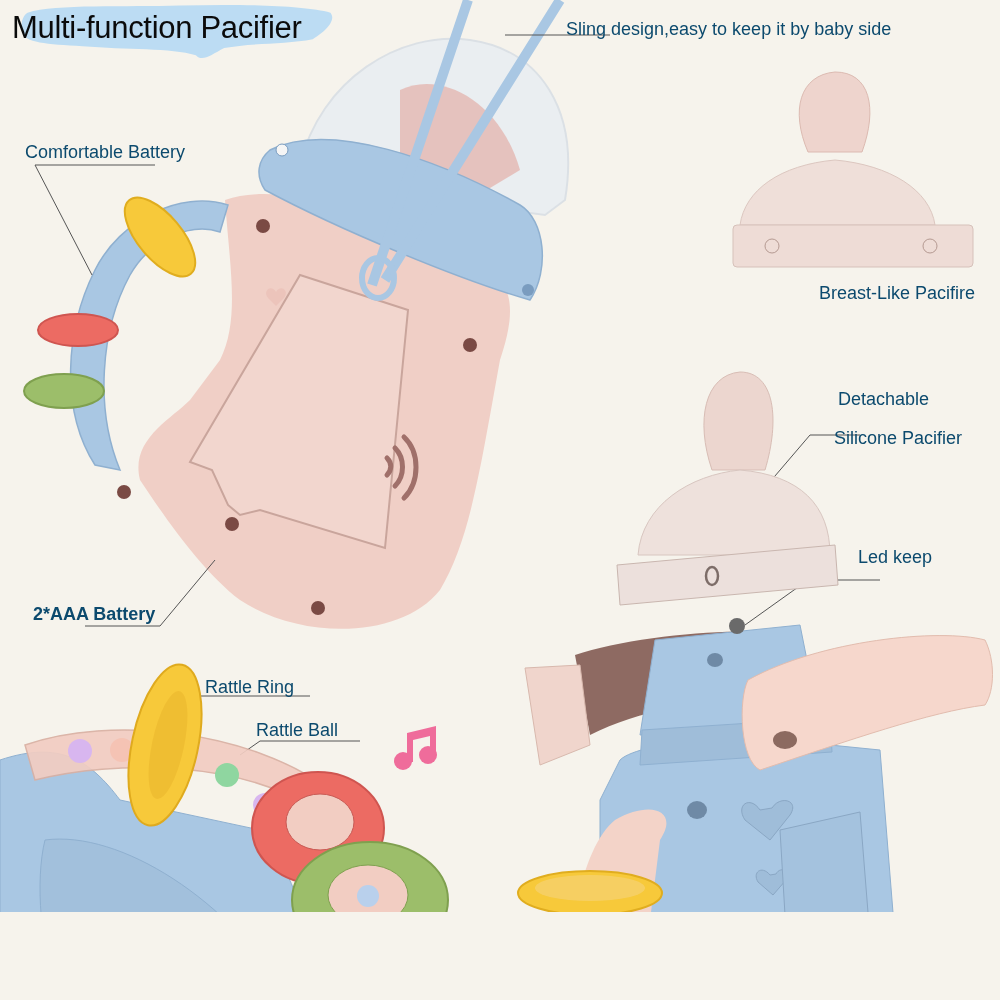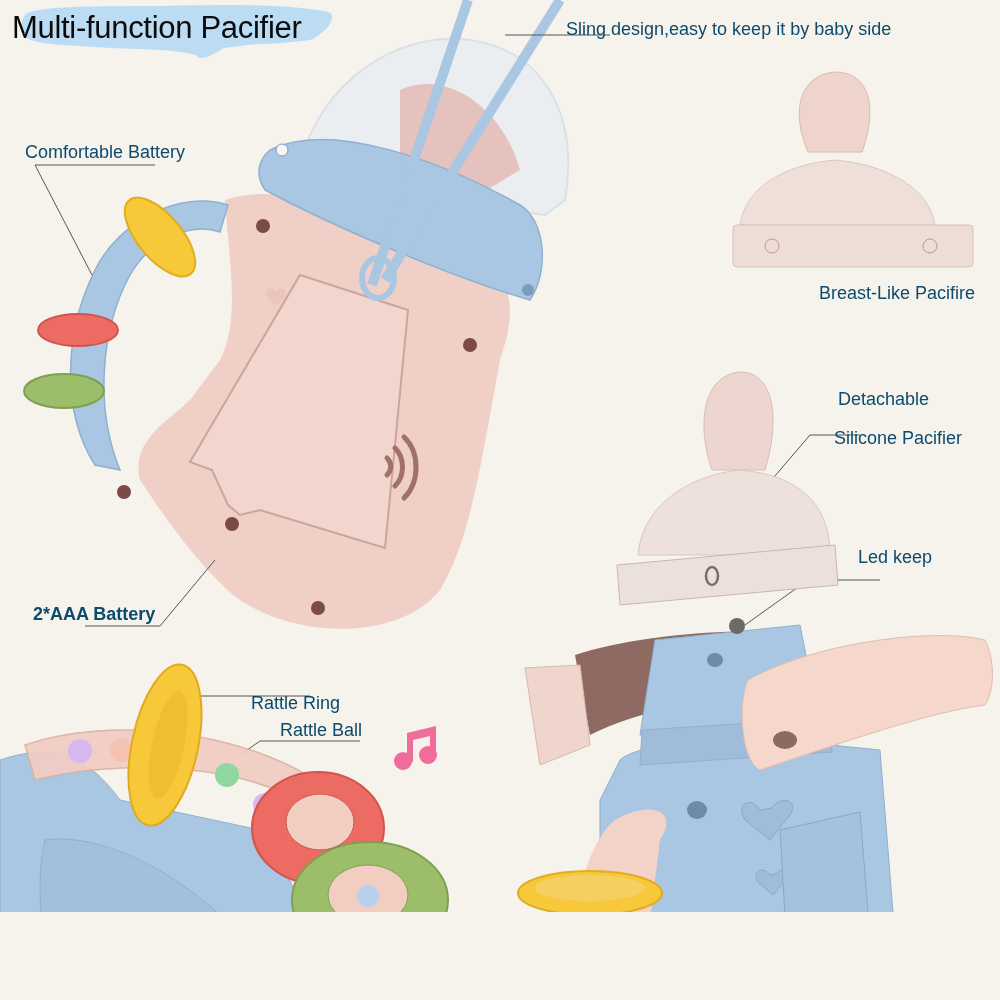--- a/index.html
+++ b/index.html
@@ -133,16 +133,16 @@
     </g>
   </svg>
 
   <div class="label" style="left:566px; top:18px;">Sling design,easy to keep it by baby side</div>
   <div class="label" style="left:25px; top:141px;">Comfortable Battery</div>
   <div class="label center" style="left:745px; top:282px; width:230px;">Breast-Like Pacifire</div>
   <div class="label" style="left:838px; top:388px;">Detachable</div>
   <div class="label" style="left:834px; top:415px;margin-top:12px;">Silicone Pacifier</div>
   <div class="label" style="left:858px; top:546px;">Led keep</div>
   <div class="label" style="left:33px; top:603px;font-weight:bold;">2*AAA Battery</div>
-  <div class="label" style="left:205px; top:692px;margin-left:46px;">Rattle Ring</div>
-  <div class="label" style="left:280px; top:719px;">Rattle Ball</div>
+  <div class="label" style="left:205px; top:676px;">Rattle Ring</div>
+  <div class="label" style="left:256px; top:719px;">Rattle Ball</div>
 
 </div>
 
 </body></html>

